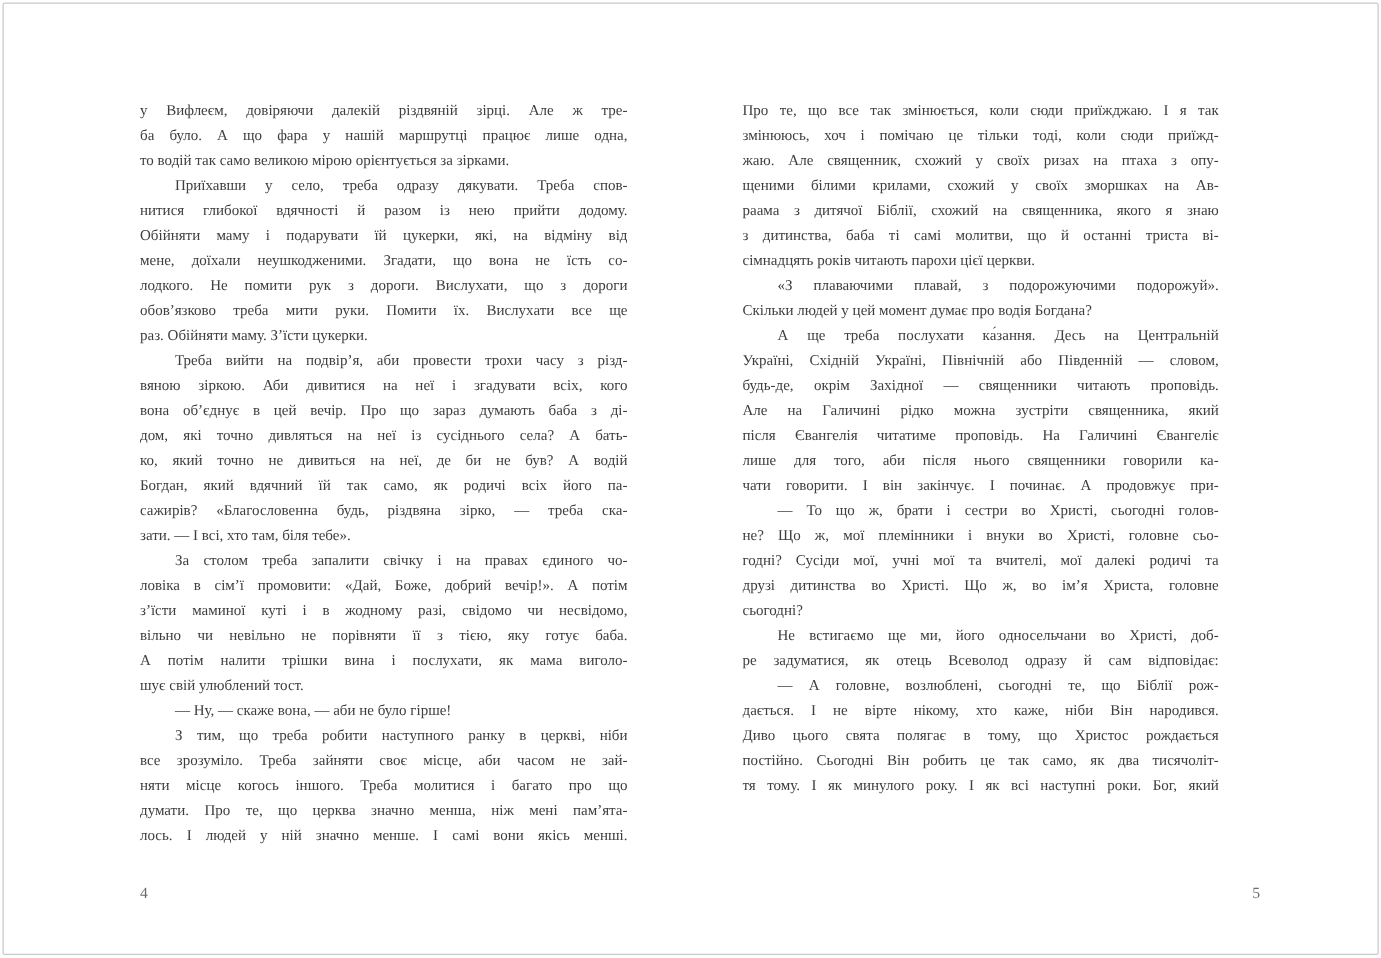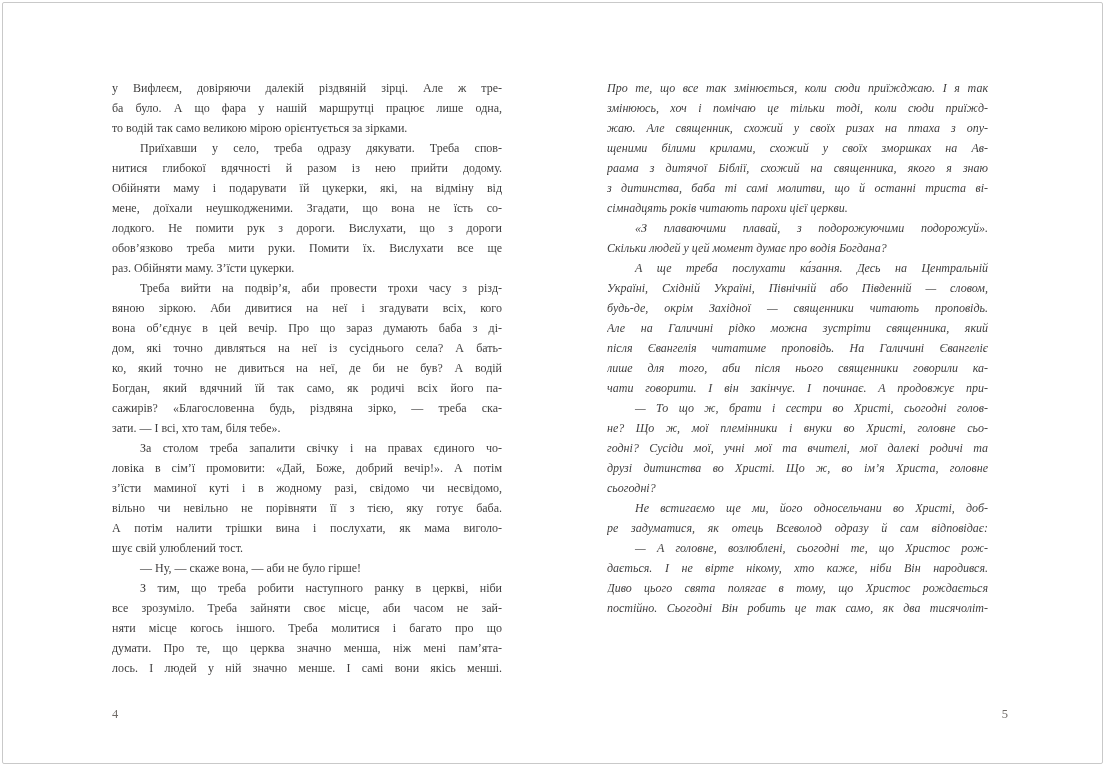--- a/index.html
+++ b/index.html
@@ -28,21 +28,21 @@
     pointer-events: none;
   }
   .text-col {
     position: absolute;
     top: 78px;
     color: var(--text);
     font-size: 12px;
     line-height: 20px;
   }
   .text-col.left  { left: 112px; width: 390px; }
-  .text-col.right { left: 607px; width: 381px; font-style: italic; }
+  .text-col.right { left: 594px; width: 381px; }
   .para { margin: 0; }
   .line {
     height: 20px;
     overflow: hidden;
     text-align: justify;
     text-align-last: justify;
     white-space: normal;
   }
   .line.last { text-align-last: left; }
   .para.indent .line:first-child { text-indent: 28px; }
@@ -135,23 +135,24 @@
         <div class="line">не? Що ж, мої племінники і внуки во Христі, головне сьо-</div>
         <div class="line">годні? Сусіди мої, учні мої та вчителі, мої далекі родичі та</div>
         <div class="line">друзі дитинства во Христі. Що ж, во ім’я Христа, головне</div>
         <div class="line last">сьогодні?</div>
       </div>
       <div class="para indent">
         <div class="line">Не встигаємо ще ми, його односельчани во Христі, доб-</div>
         <div class="line">ре задуматися, як отець Всеволод одразу й сам відповідає:</div>
       </div>
       <div class="para indent">
-        <div class="line">— А головне, возлюблені, сьогодні те, що Христос рож-</div>
+        <div class="line">— А головне, возлюблені, сьогодні те, що Біблії рож-</div>
         <div class="line">дається. І не вірте нікому, хто каже, ніби Він народився.</div>
         <div class="line">Диво цього свята полягає в тому, що Христос рождається</div>
         <div class="line">постійно. Сьогодні Він робить це так само, як два тисячоліт-</div>
+        <div class="line">тя тому. І як минулого року. І як всі наступні роки. Бог, який</div>
       </div>
     </div>
 
   <div class="pagenum left">4</div>
 
   <div class="pagenum right">5</div>
 </div>
 
 </body></html>

